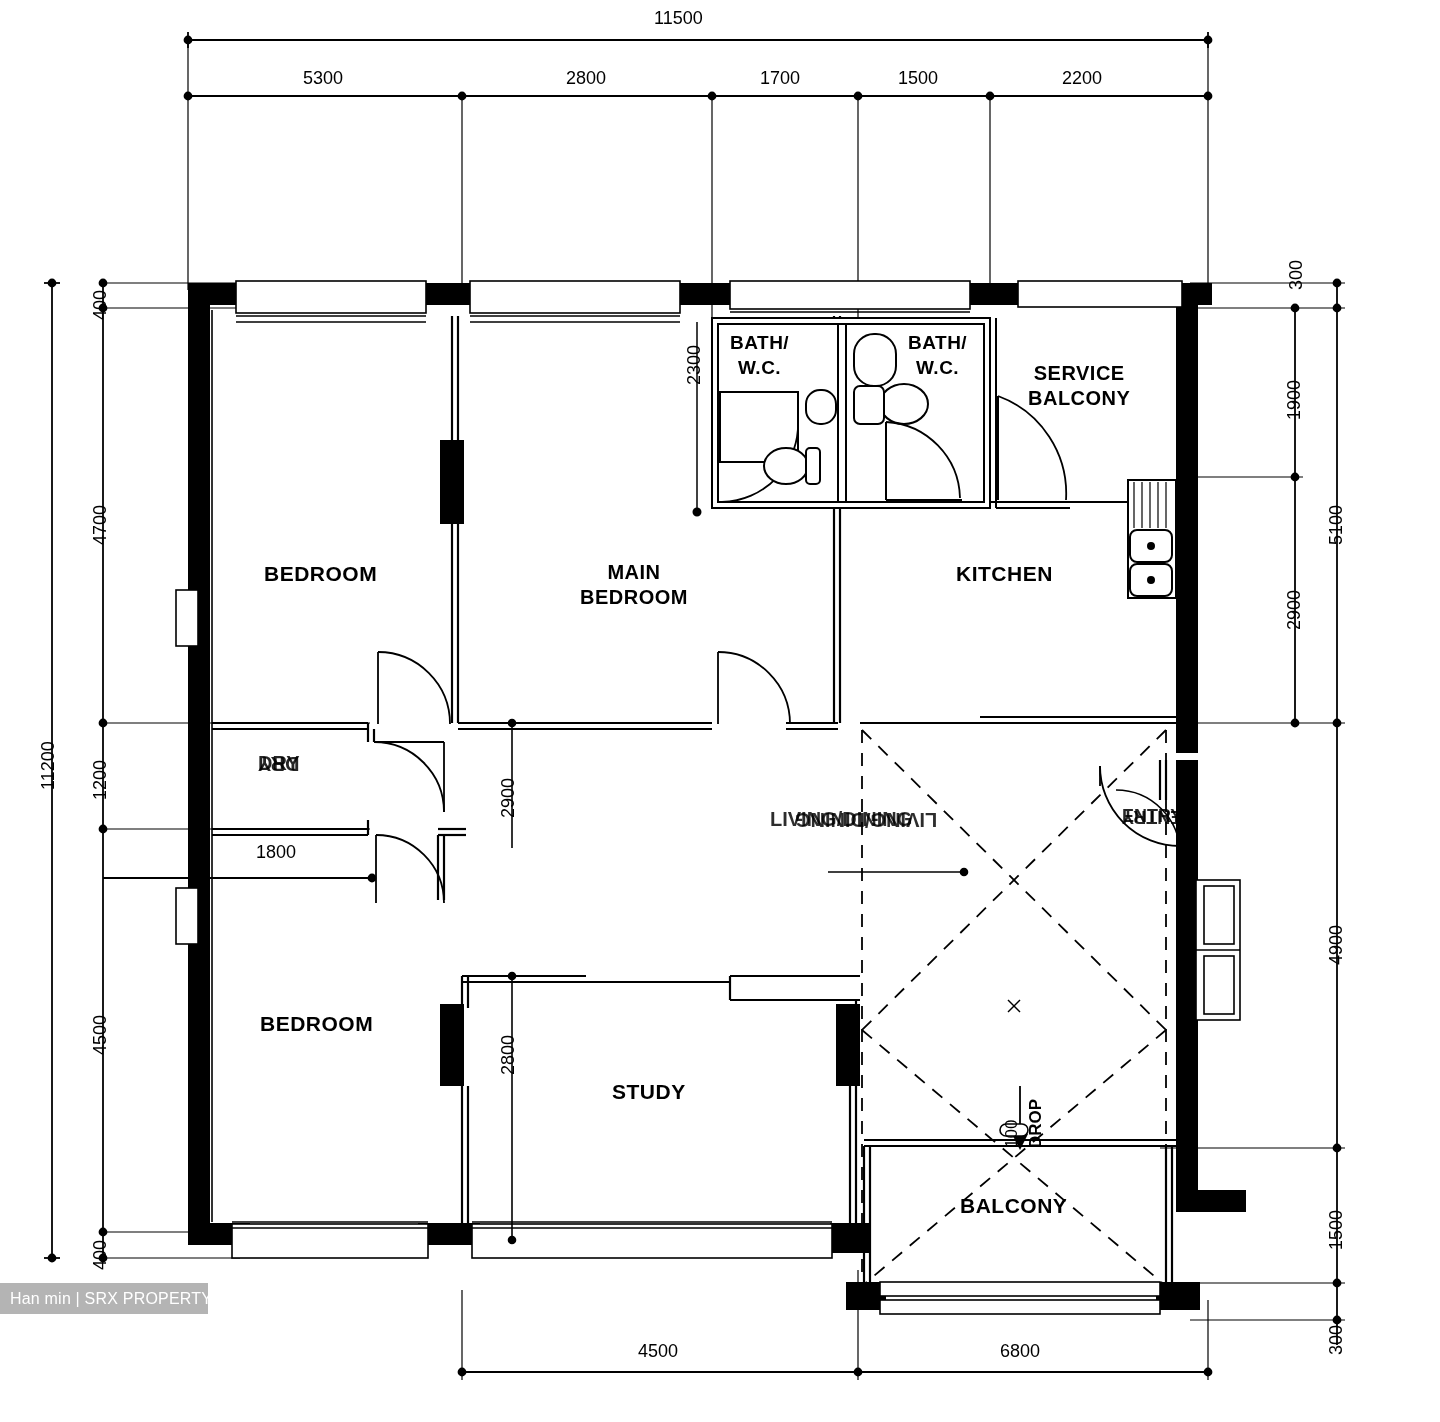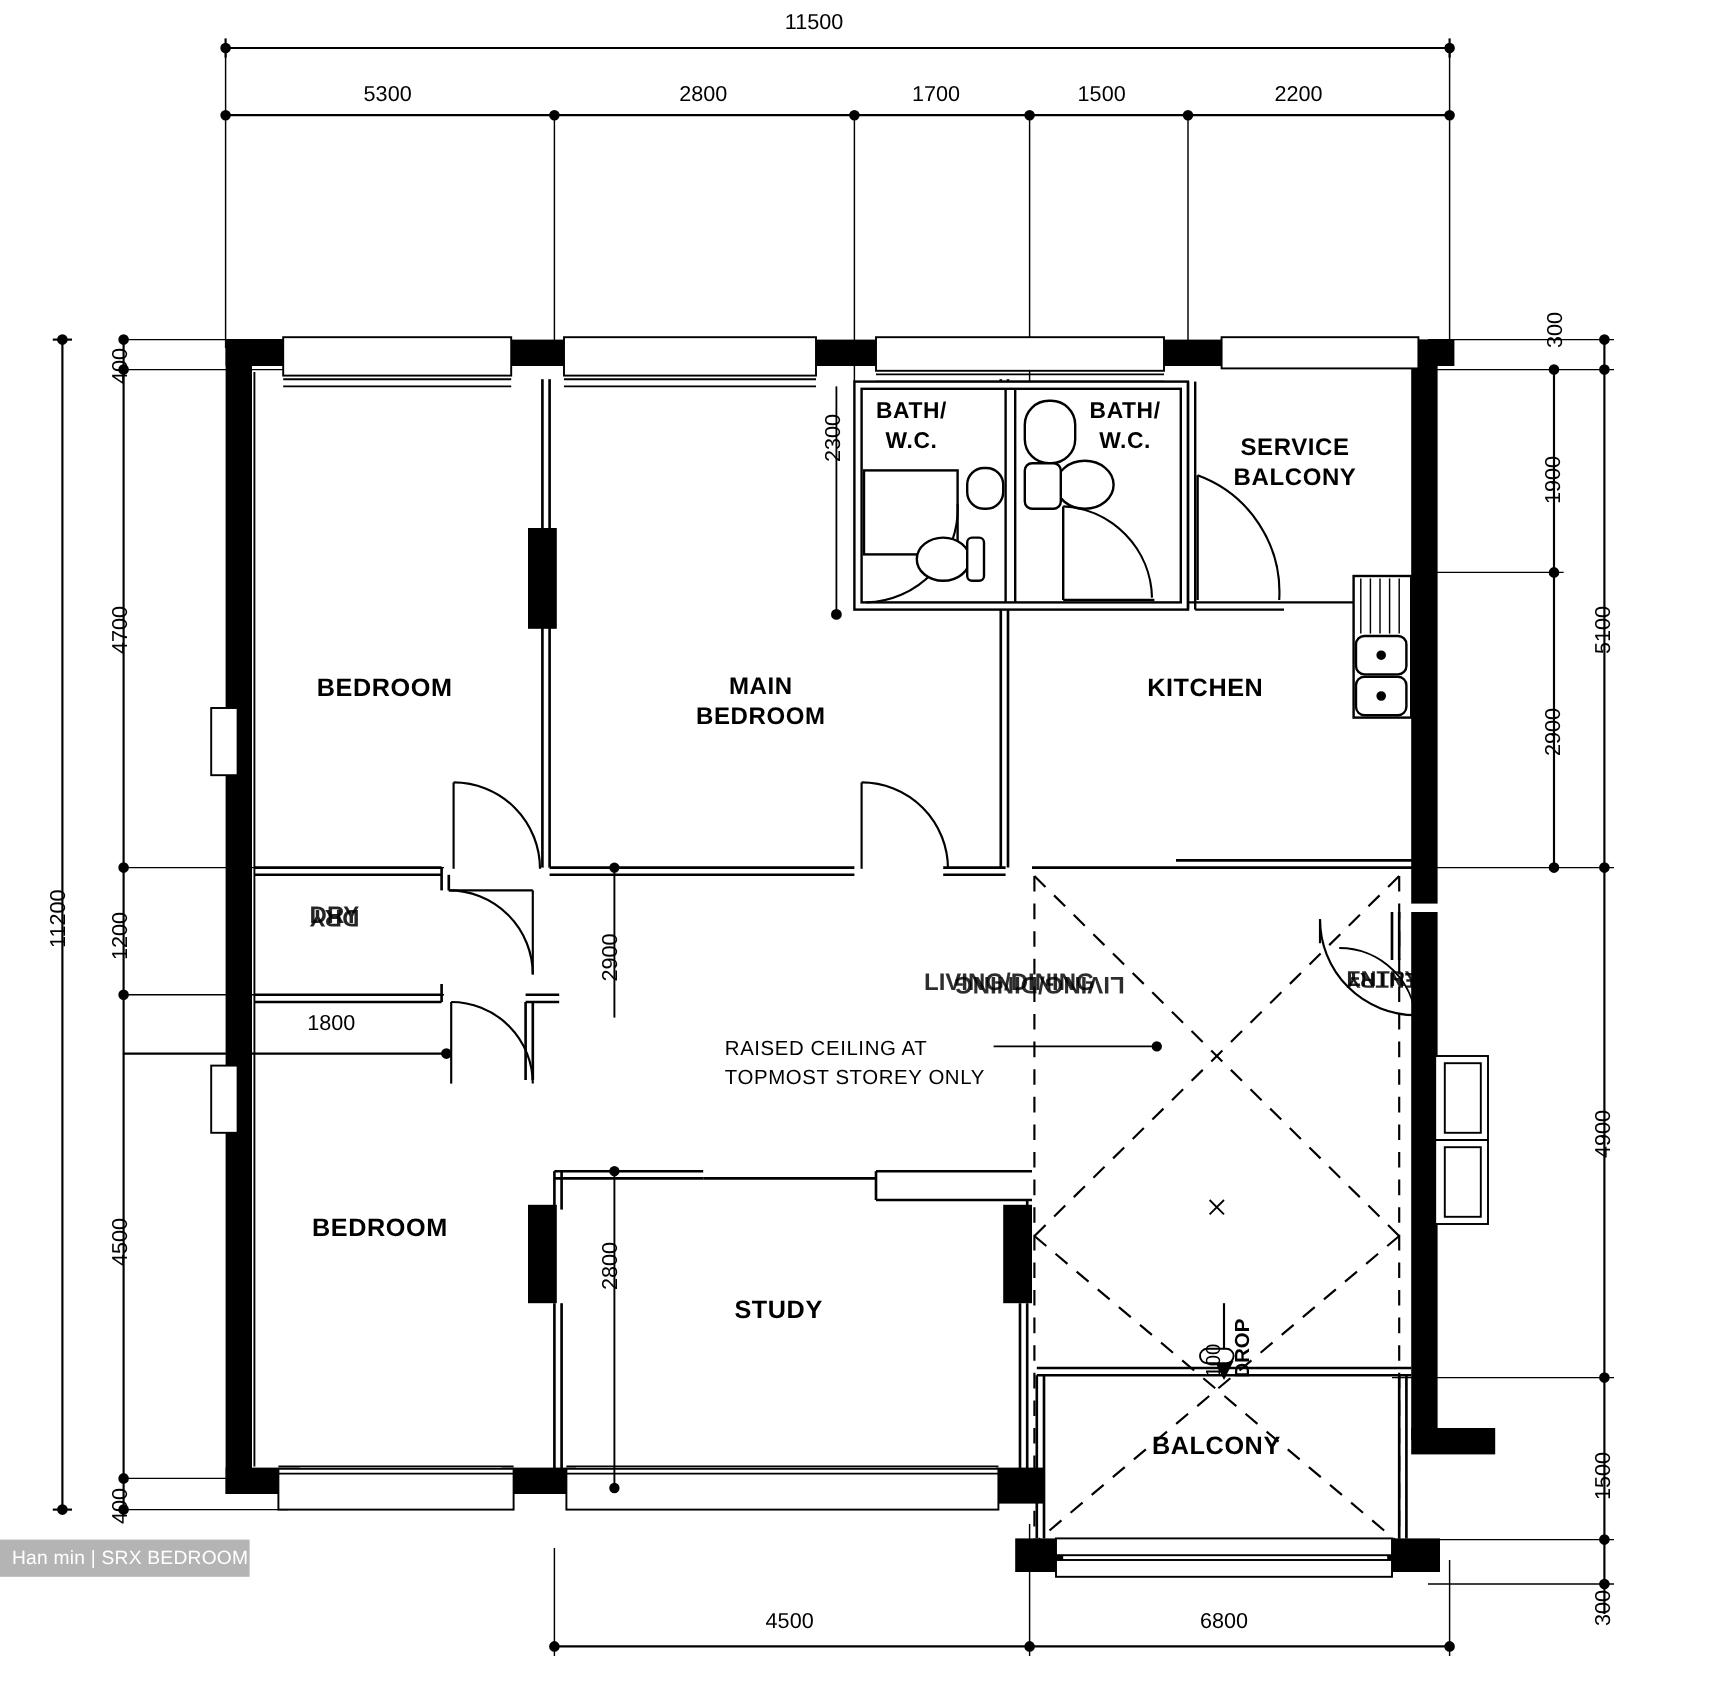--- a/index.html
+++ b/index.html
@@ -429,22 +429,18 @@
 
 <div class="ghost" style="left:770px;top:808px;opacity:.82;">LIVING/DINING</div>
 <div class="ghost flip180" style="left:795px;top:808px;opacity:.82;">LIVING/DINING</div>
 
 <div class="ghost" style="left:1122px;top:806px;font-size:18px;opacity:.85;">ENTRY</div>
 <div class="ghost flip180" style="left:1122px;top:806px;font-size:18px;opacity:.85;">ENTRY</div>
 
 <div class="ghost" style="left:258px;top:752px;opacity:.85;">DRY</div>
 <div class="ghost flip180" style="left:258px;top:752px;opacity:.85;">DRY</div>
 
-<div class="lbl note" style="left:604px;top:862px;">
-  <div>RAISED CEILING AT</div>
-  <div>TOPMOST STOREY ONLY</div>
-</div>
 <div class="lbl dim dimv" style="left:1002px;top:1148px;font-size:17px;">100</div>
 <div class="lbl dim dimv" style="left:1026px;top:1148px;font-size:17px;font-weight:600;">DROP</div>
 
-<div class="wm">Han min | SRX BEDROOM</div>
+<div class="wm">Han min | SRX PROPERTY</div>
 
 </div>
 
 </body></html>

